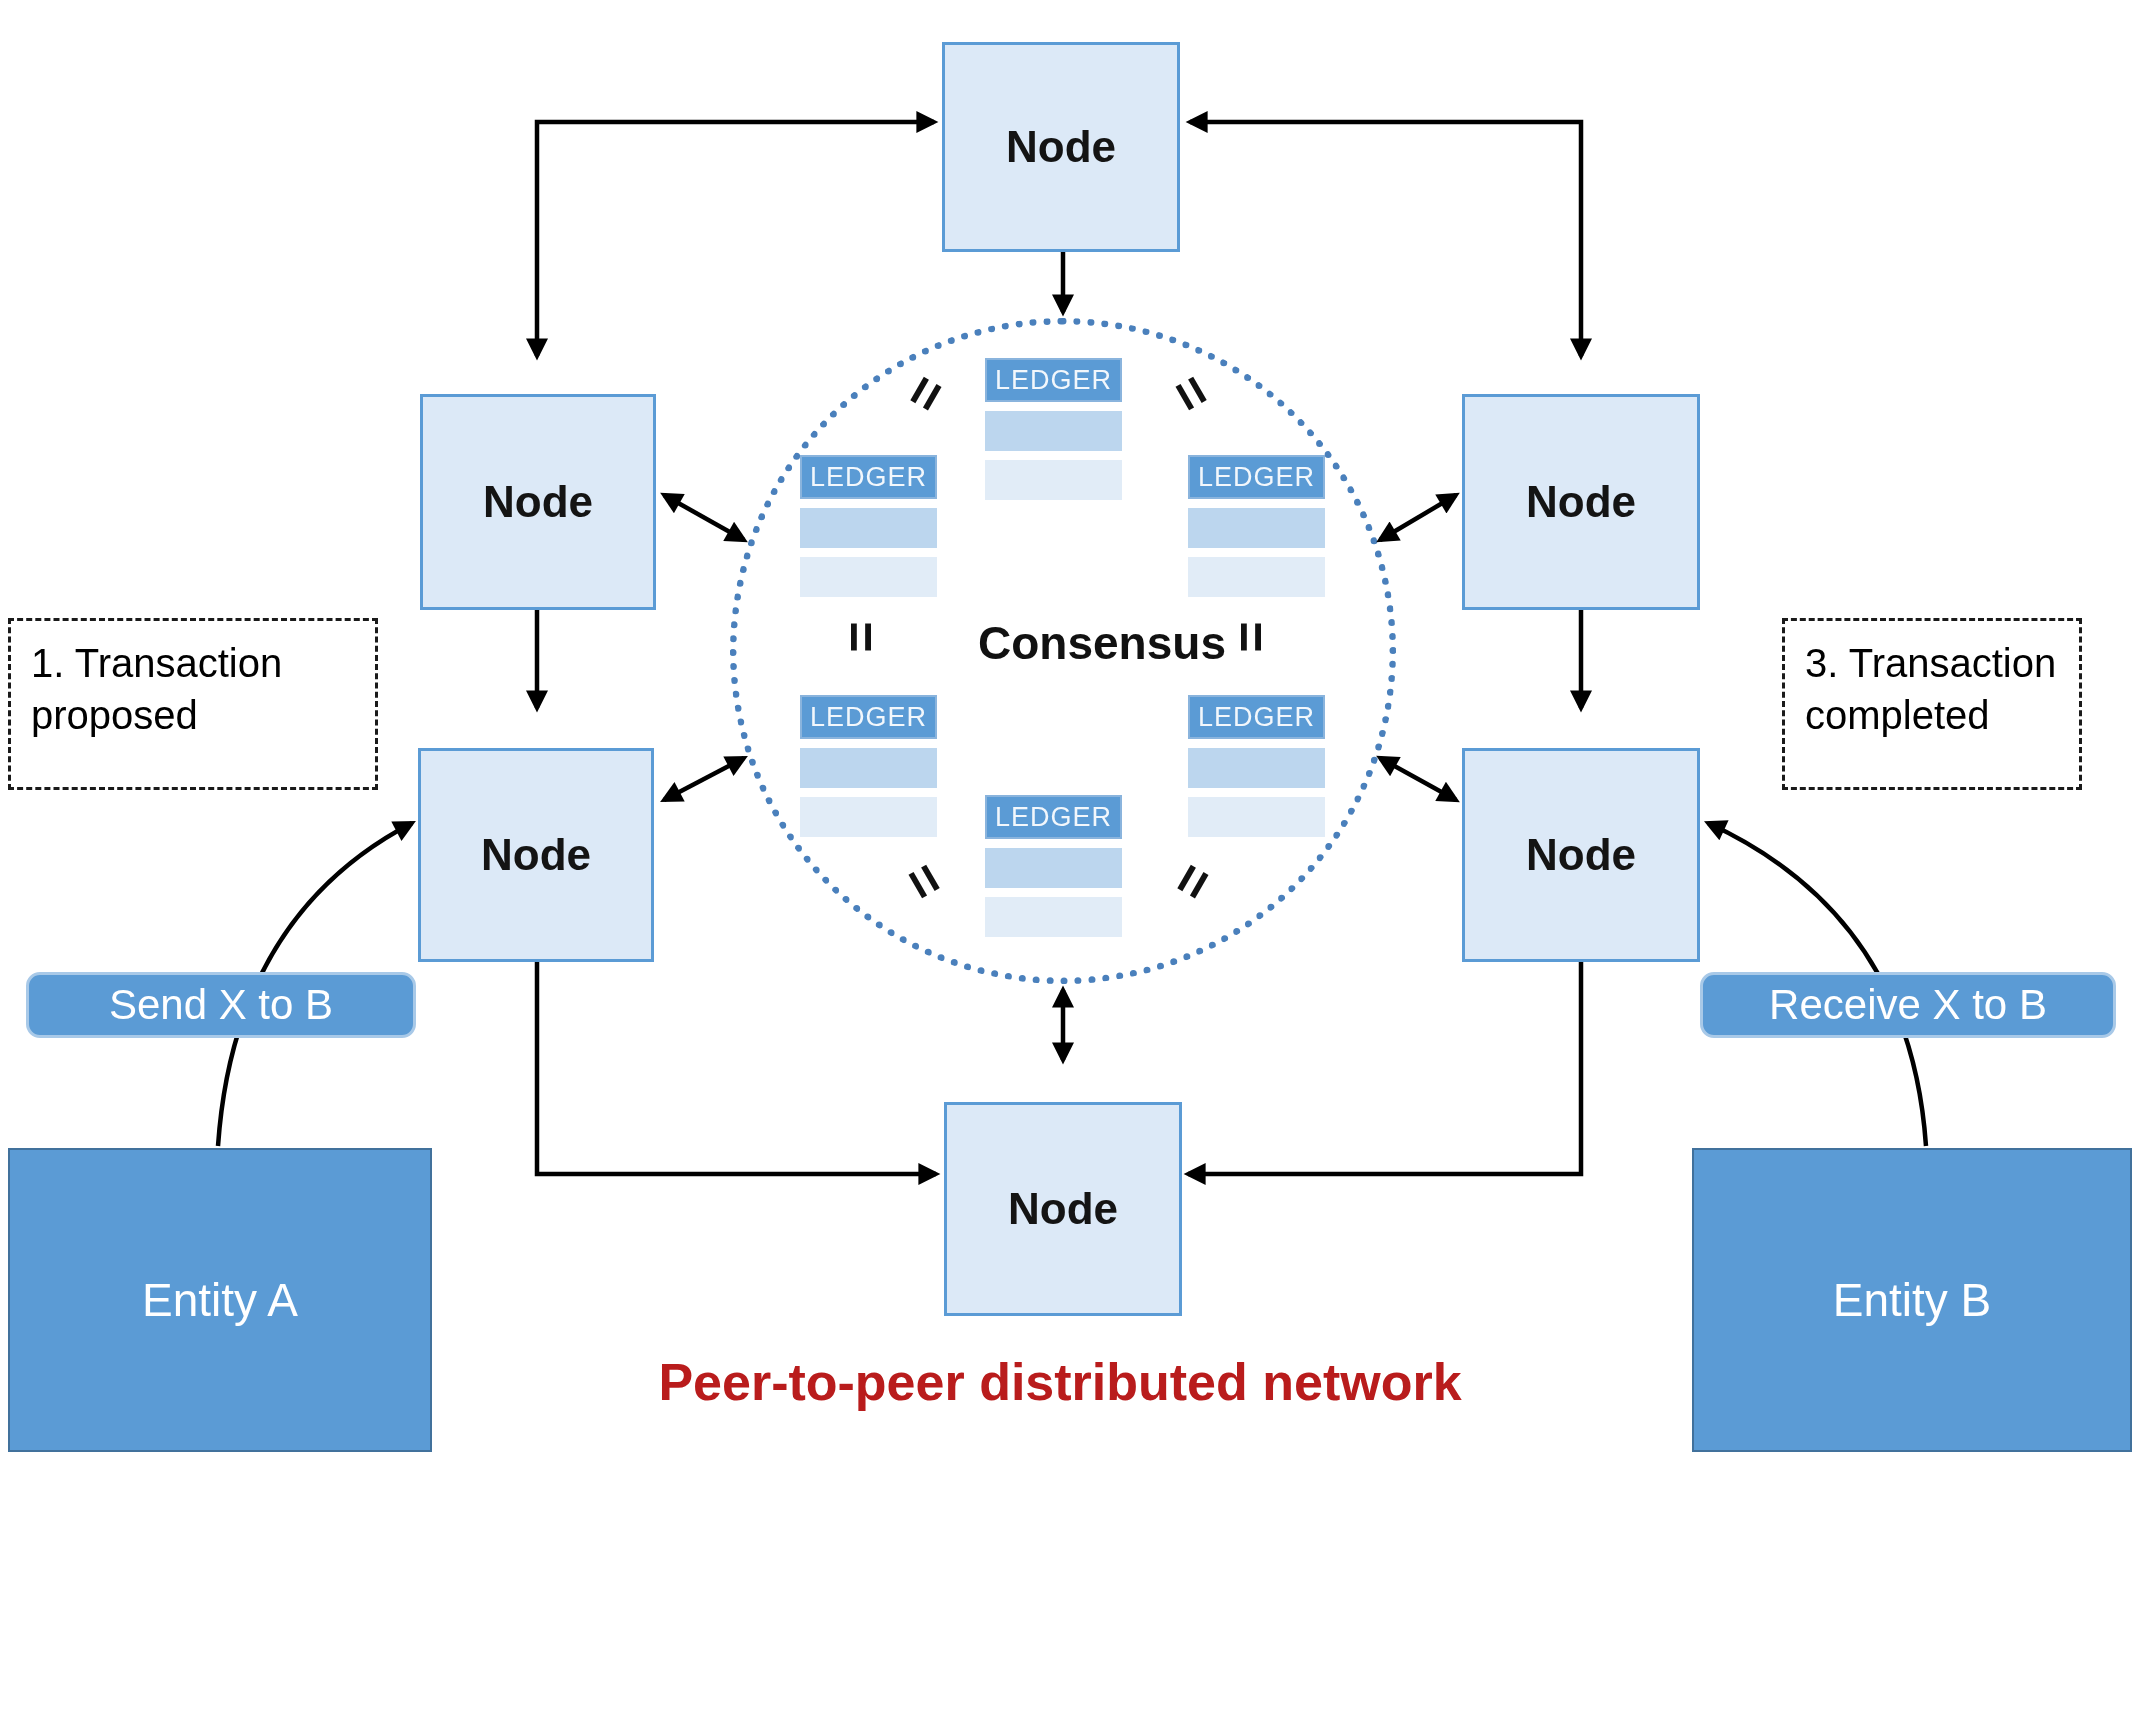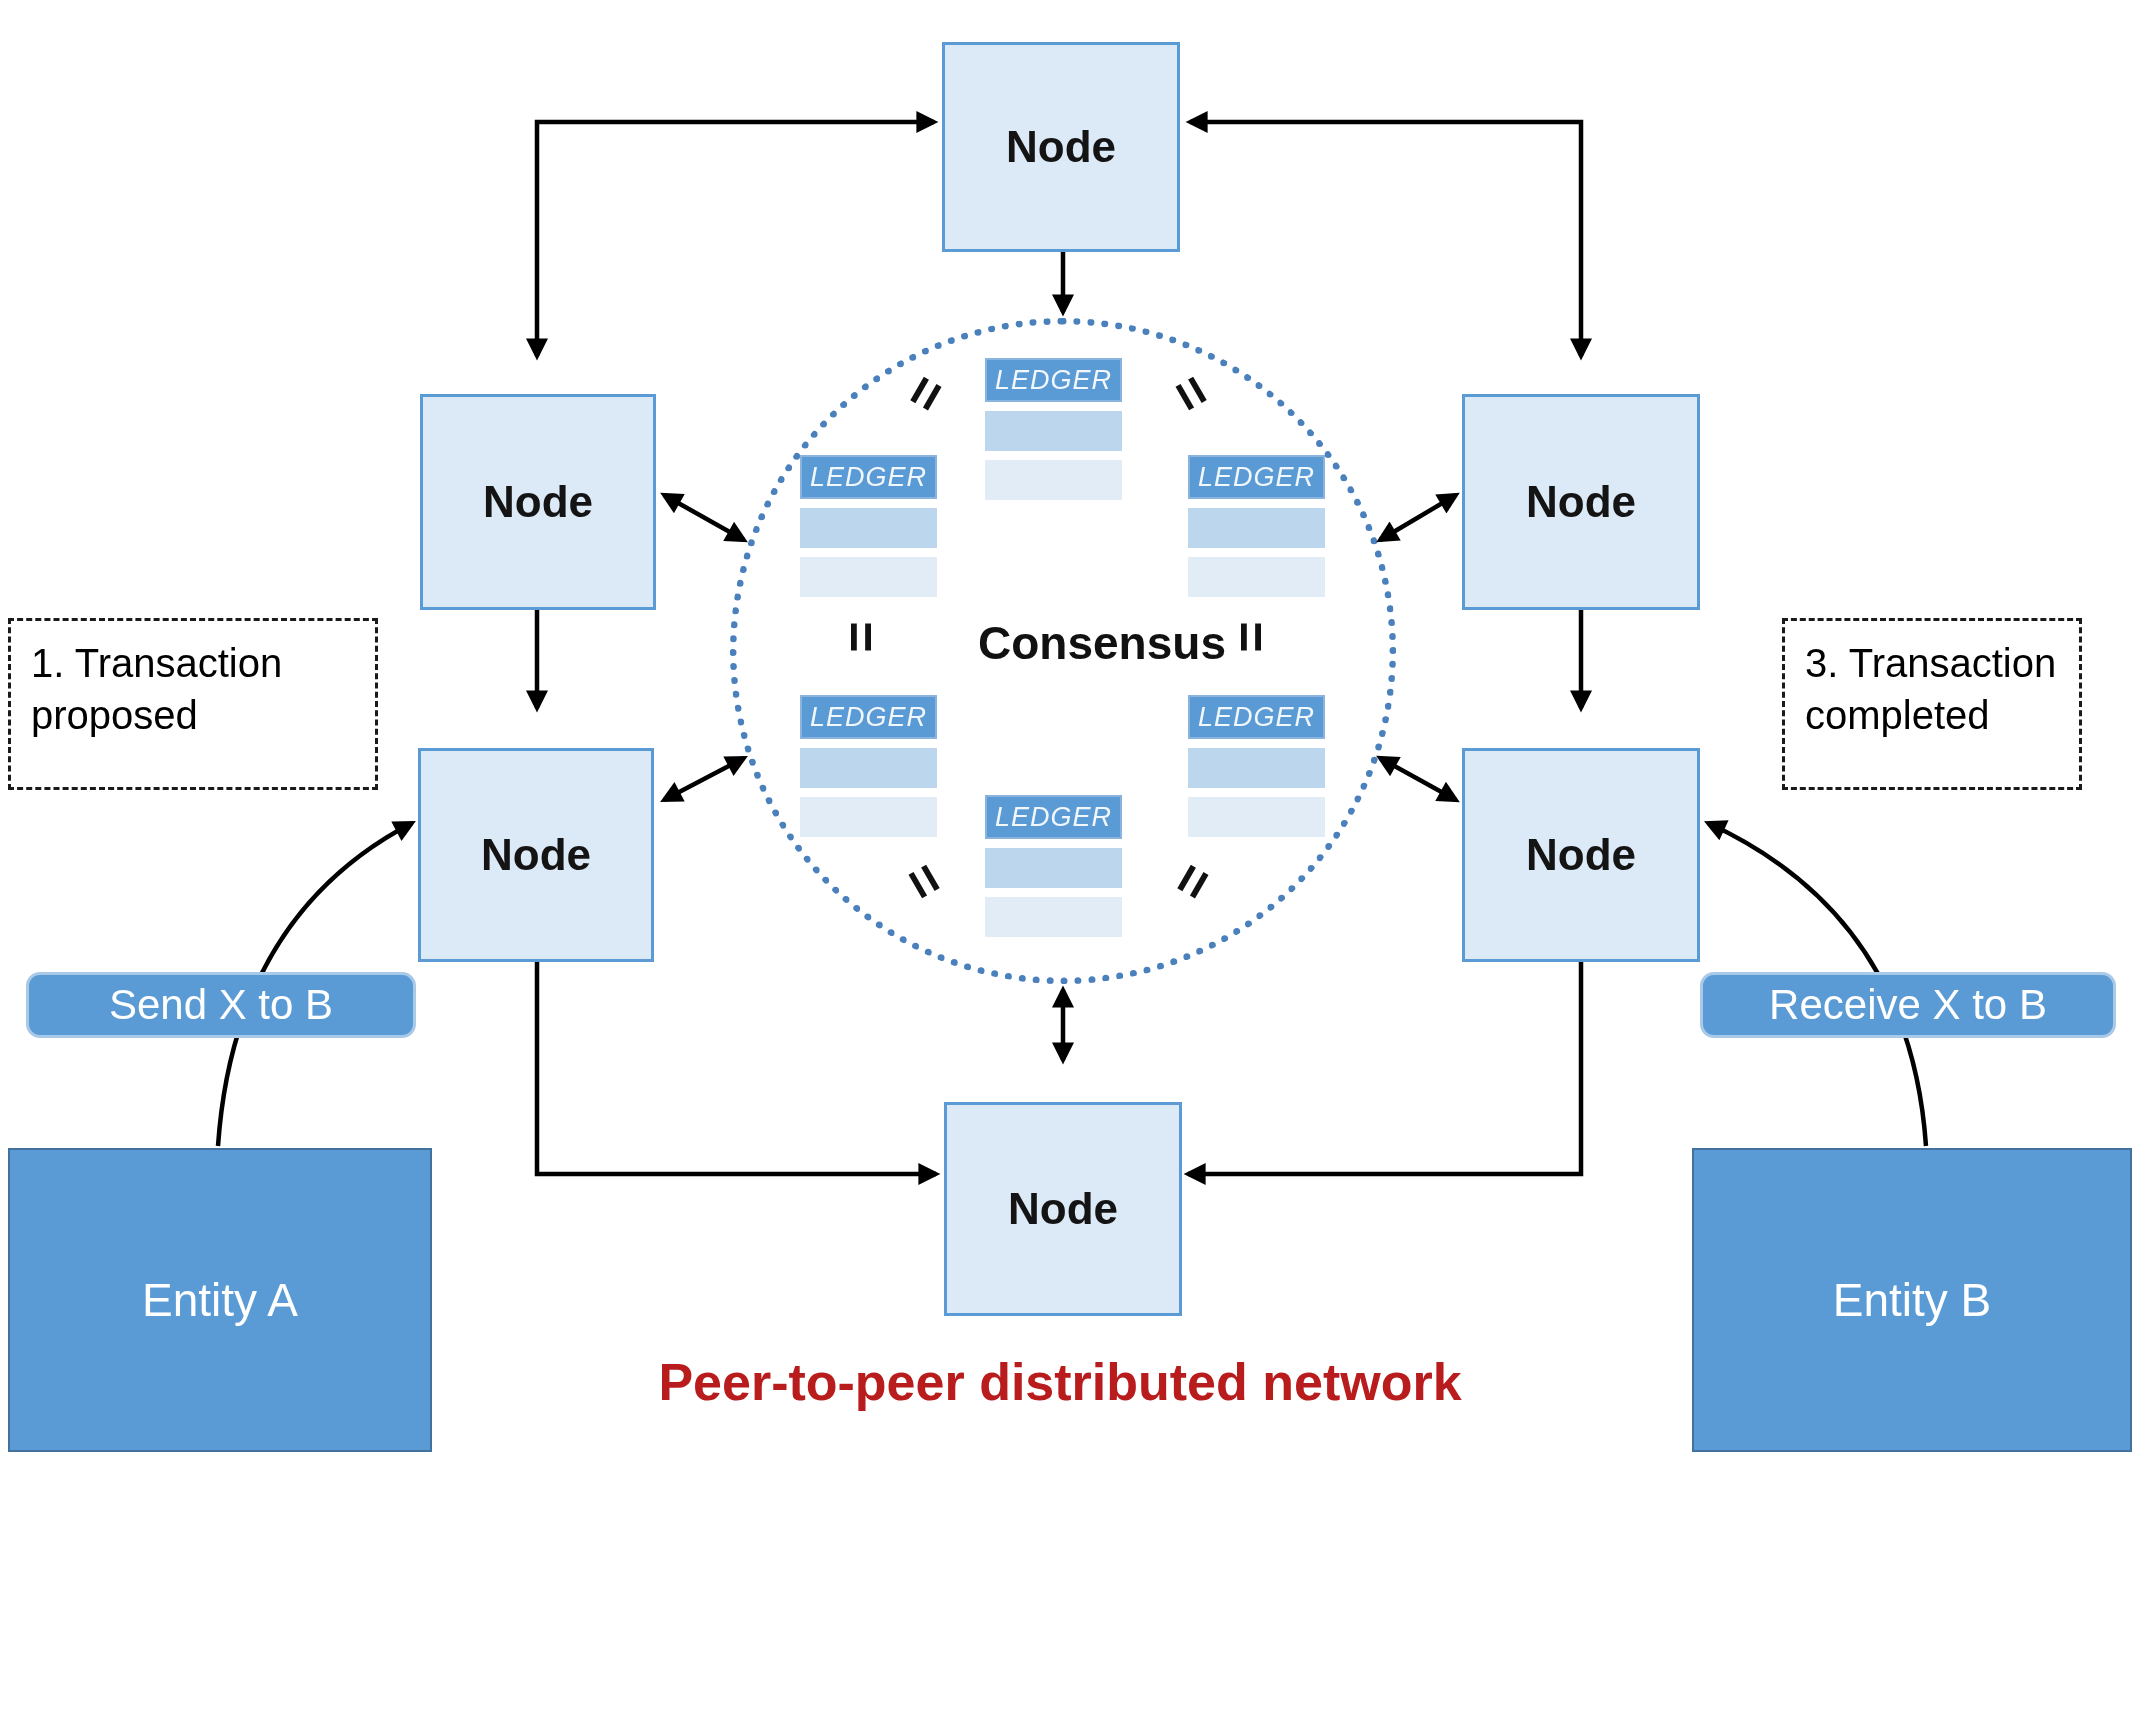--- a/index.html
+++ b/index.html
@@ -19,21 +19,21 @@
   .circle {
     position:absolute; z-index:1;
     border:7px dotted #4a80bc; border-radius:50%;
     background:#ffffff;
   }
 
   .ledger { position:absolute; z-index:2; width:137px; }
   .ledger-header {
     height:44px; background:#5b9bd5; border:2px solid #8ab4dd;
     color:#f2f7fc; font-size:27px; letter-spacing:1px;
-    display:flex; align-items:center; justify-content:center;font-style:italic;
+    display:flex; align-items:center; justify-content:center;
   }
   .ledger-row { height:40px; margin-top:9px; }
   .row-dark  { background:#bcd6ee; }
   .row-light { background:#e1ecf7; }
 
   .consensus {
     position:absolute; z-index:2; font-weight:700; font-size:46px;
     color:#111; text-align:center;
   }
   .eq {

